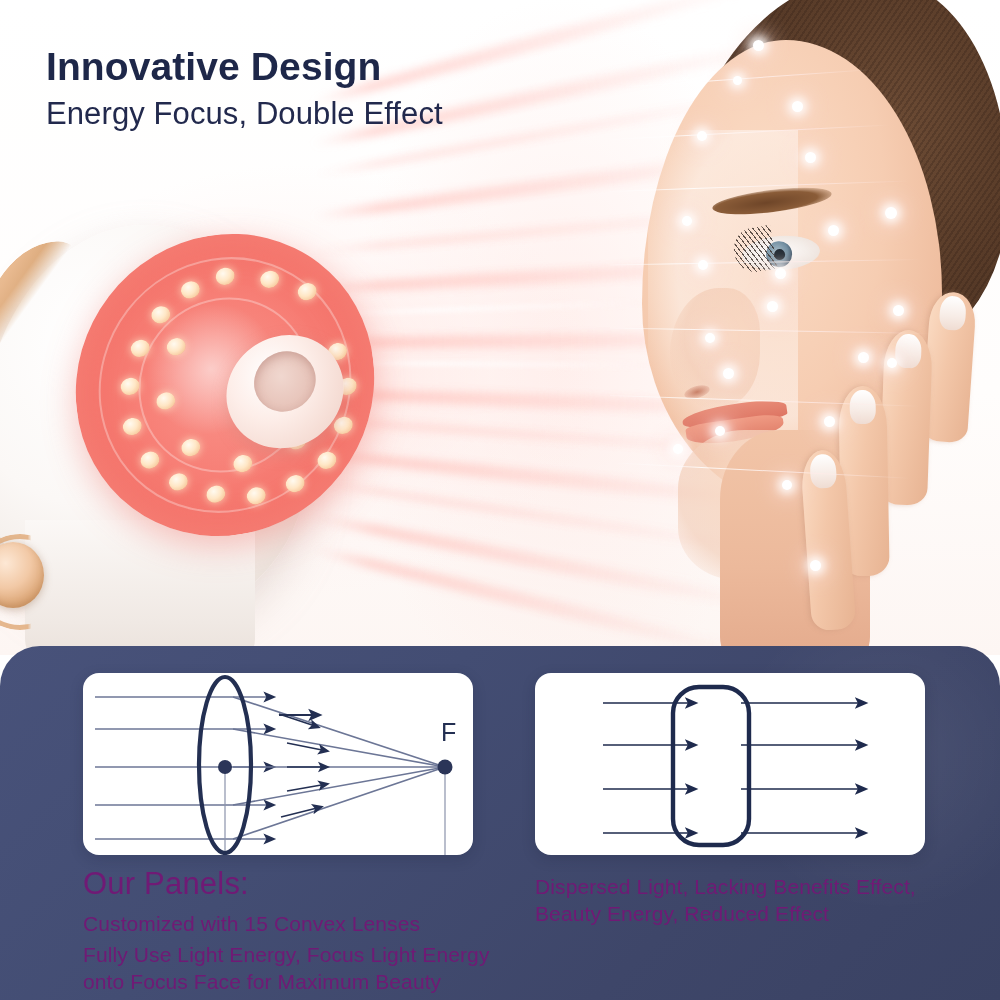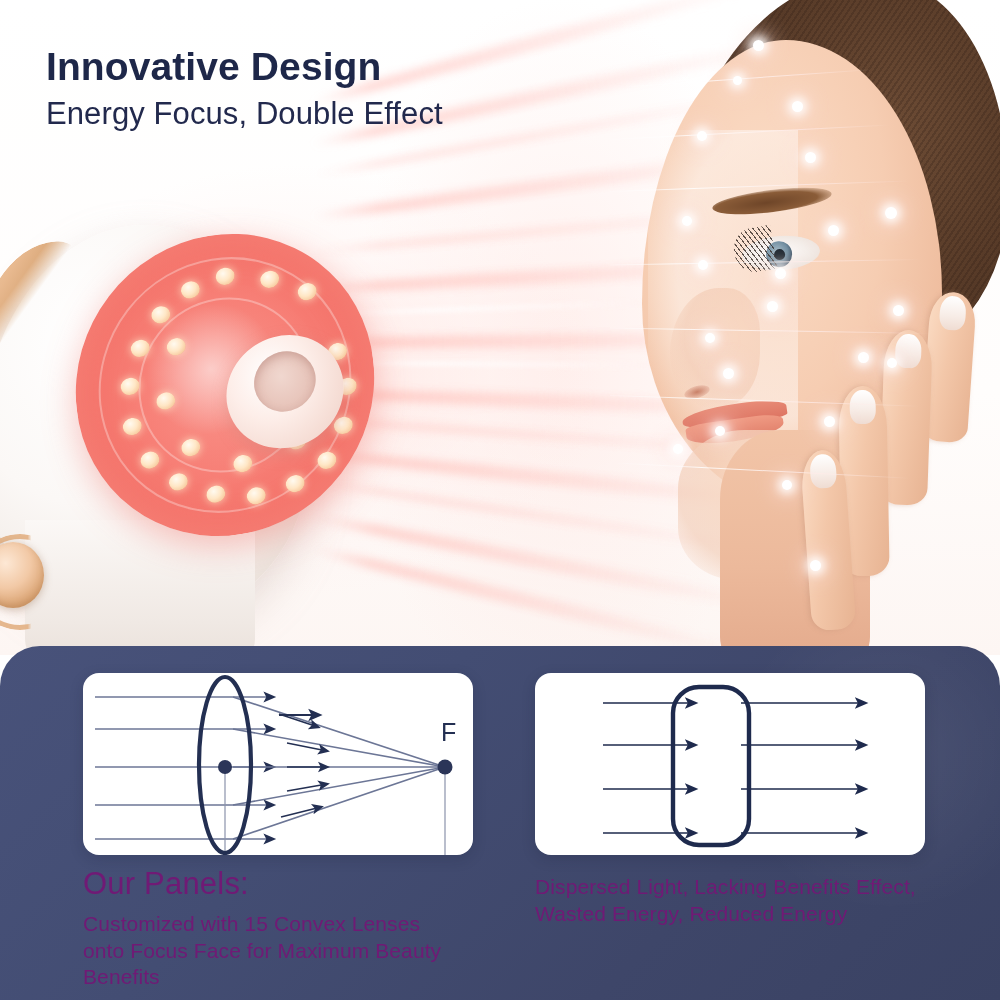--- a/index.html
+++ b/index.html
@@ -353,21 +353,22 @@
         <line x1="206" y1="116" x2="330" y2="116" marker-end="url(#ah2)"></line>
         <line x1="206" y1="160" x2="330" y2="160" marker-end="url(#ah2)"></line>
       </g>
       <rect x="138" y="14" width="76" height="158" rx="26" ry="26" fill="none" stroke="#1e2a4d" stroke-width="4.4"></rect>
     </svg>
   </div>
 
   <div class="col-txt ct-left">
     <div class="col-head">Our Panels:</div>
     <div class="col-line">Customized with 15 Convex Lenses</div>
+    <div class="col-line2">Fully Use Light Energy, Focus Light Energy</div>
     <div class="col-line2" style="margin-top:1px">onto Focus Face for Maximum Beauty Benefits</div>
   </div>
 
   <div class="col-txt ct-right">
     <div class="col-line">Dispersed Light, Lacking Benefits Effect,</div>
-    <div class="col-line2" style="margin-top:1px">Wasted Energy, Reduced Energy</div>
+    <div class="col-line2" style="margin-top:1px">Beauty Energy, Reduced Effect</div>
   </div>
 
 </div>
 
 </body></html>

